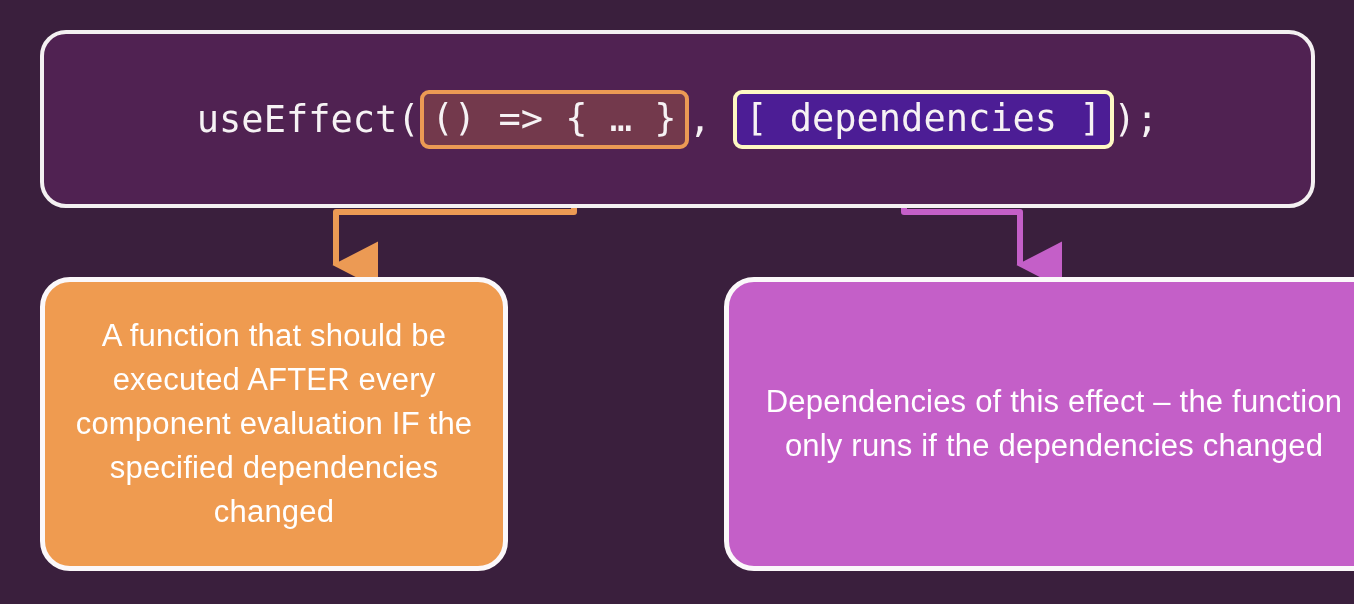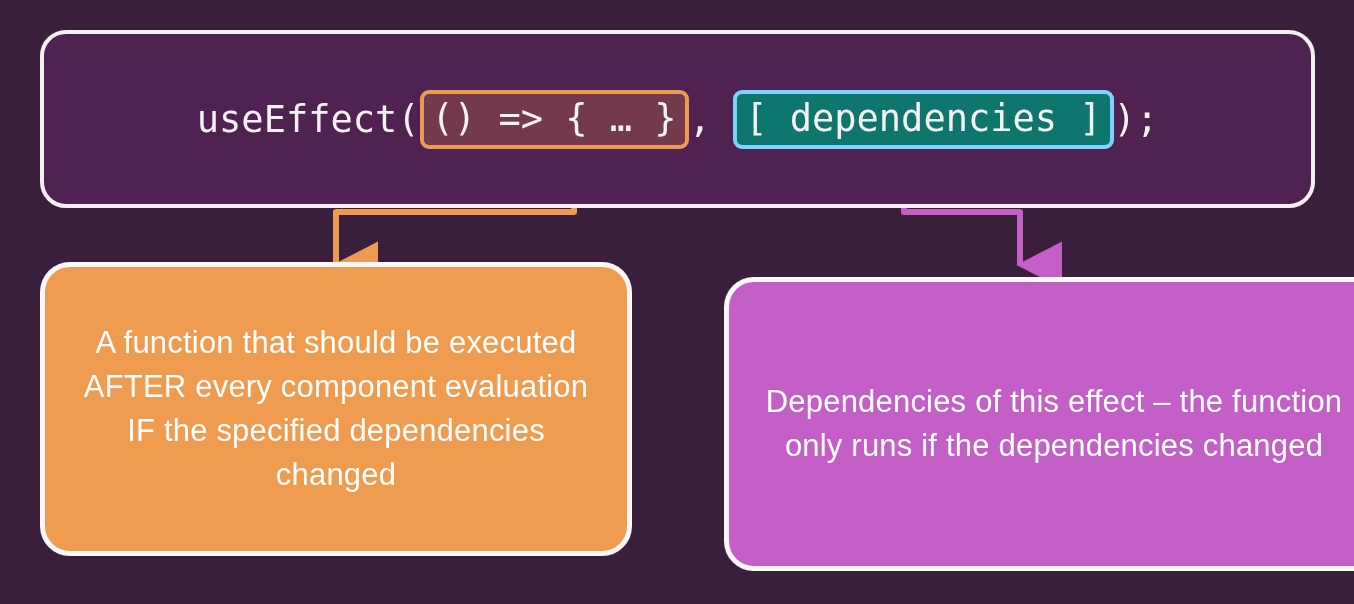--- a/index.html
+++ b/index.html
@@ -51,22 +51,22 @@
     box-sizing: border-box;
     padding: 6px 8px 8px 8px;
     border-radius: 9px;
     position: relative;
   }
   .hl-orange {
     background: #73394c;
     border: 4px solid #ec9a54;
   }
   .hl-purple {
-    background: #0f766e;
-    border: 4px solid #7dd3fc;
+    background: #4c1d95;
+    border: 4px solid #fef9c3;
   }
 
   
   #connectors {
     position: absolute;
     left: 0;
     top: 0;
     width: 1354px;
     height: 604px;
     z-index: 2;
@@ -81,22 +81,22 @@
     border-radius: 30px;
     display: flex;
     align-items: center;
     justify-content: center;
     text-align: center;
     color: #ffffff;
     z-index: 5;
   }
   #orange-box {
     left: 40px;
-    top: 262px;
-    width: 592px;
+    top: 277px;
+    width: 468px;
     height: 294px;
     background: #ef9b50;
   }
   #purple-box {
     left: 724px;
     top: 277px;
     width: 660px;
     height: 294px;
     background: #c45fc8;
   }

